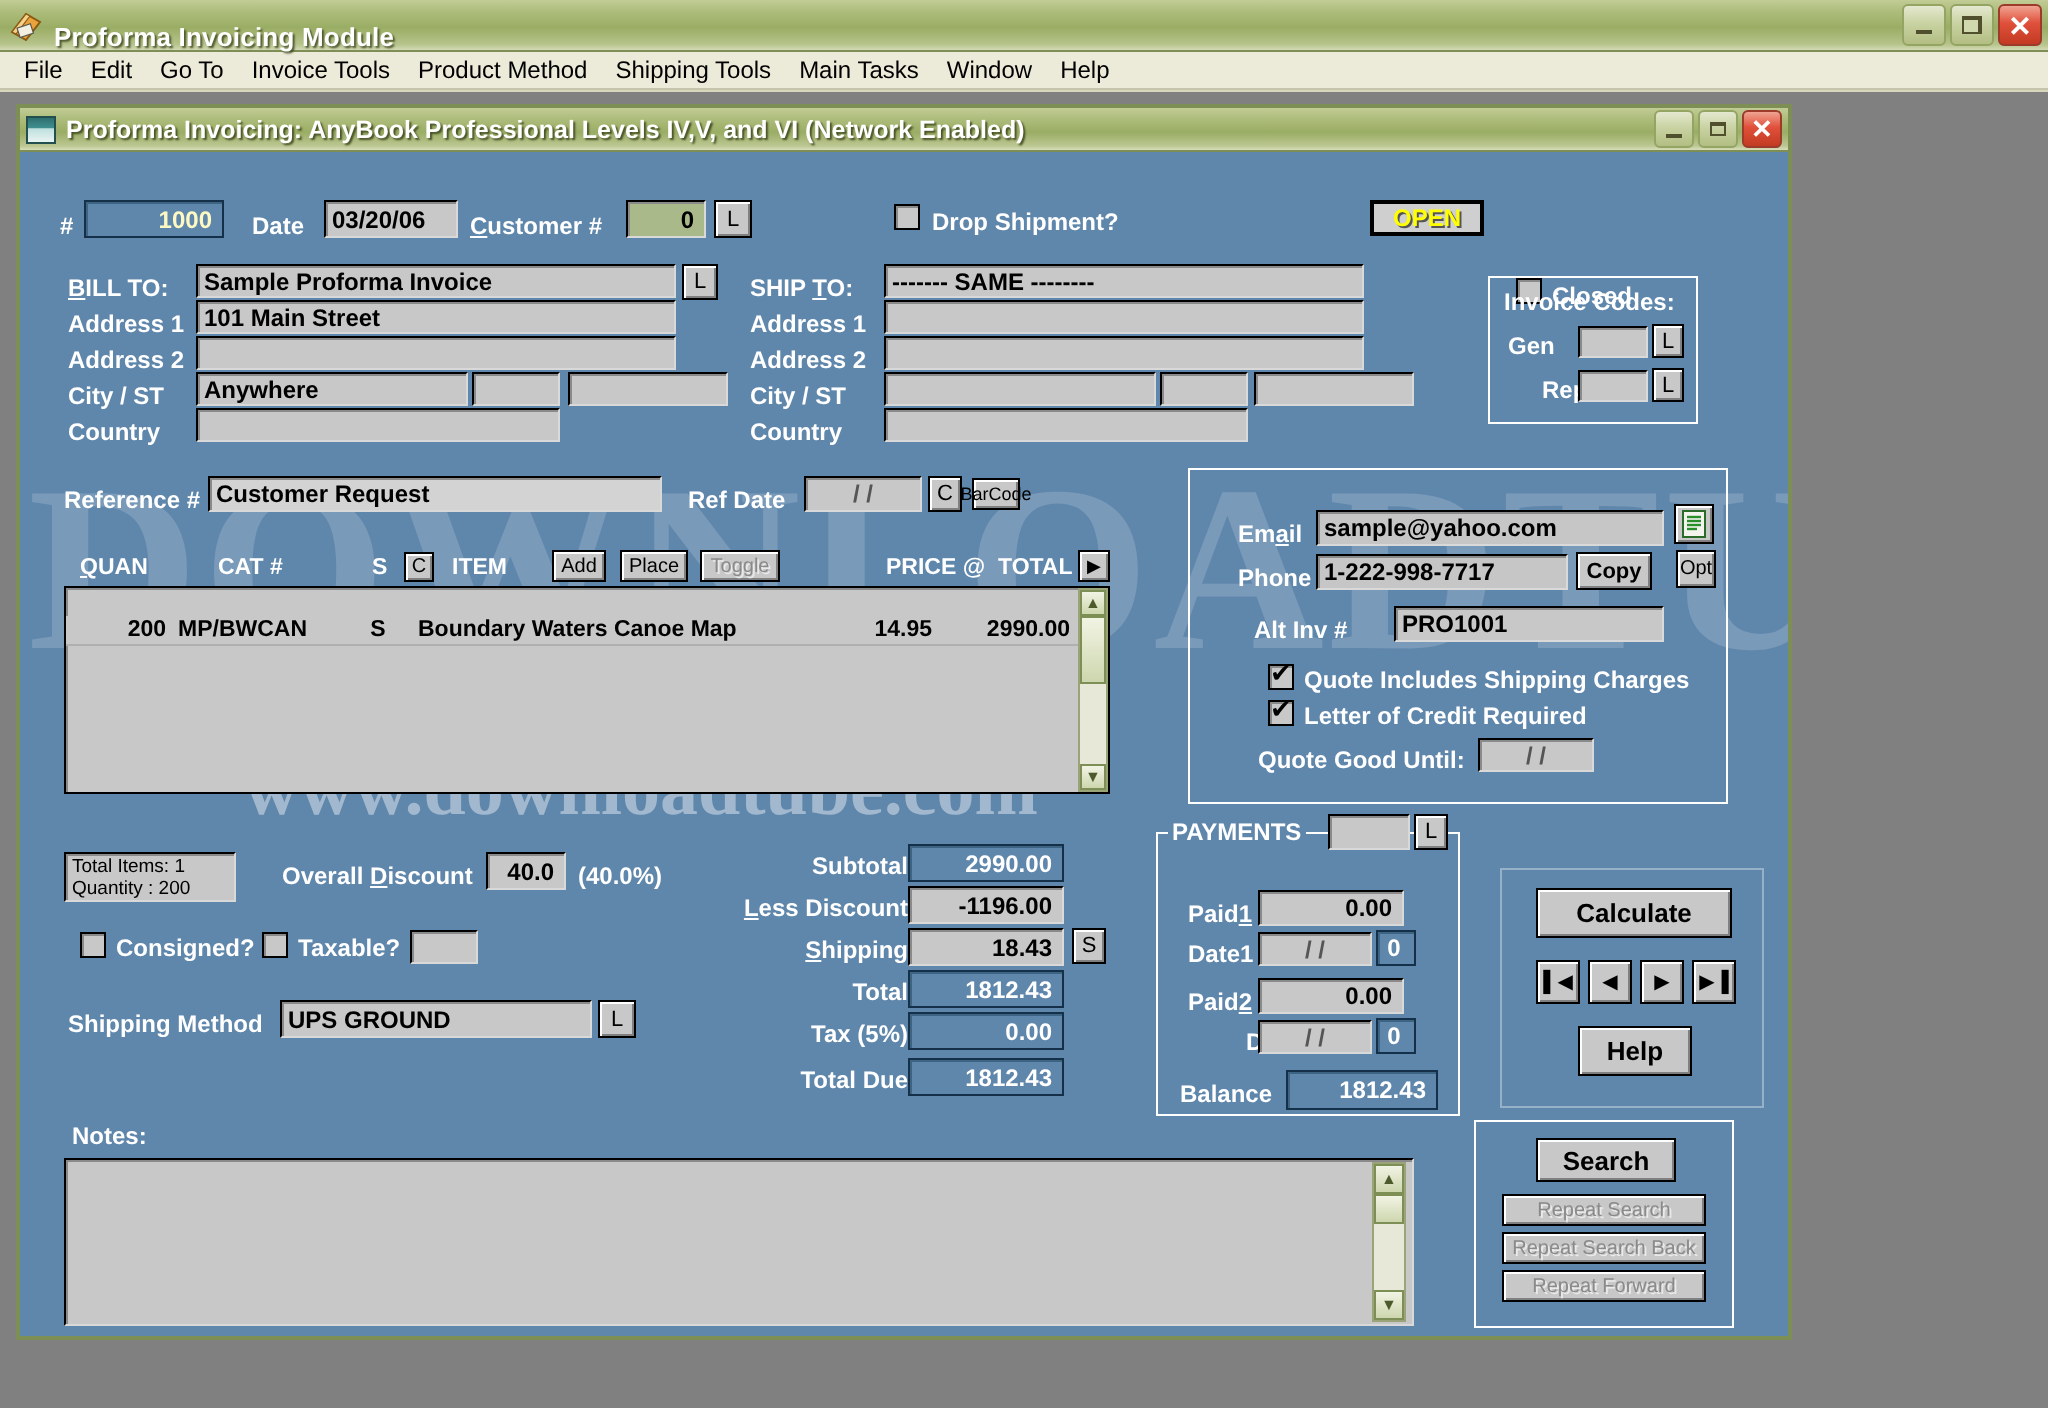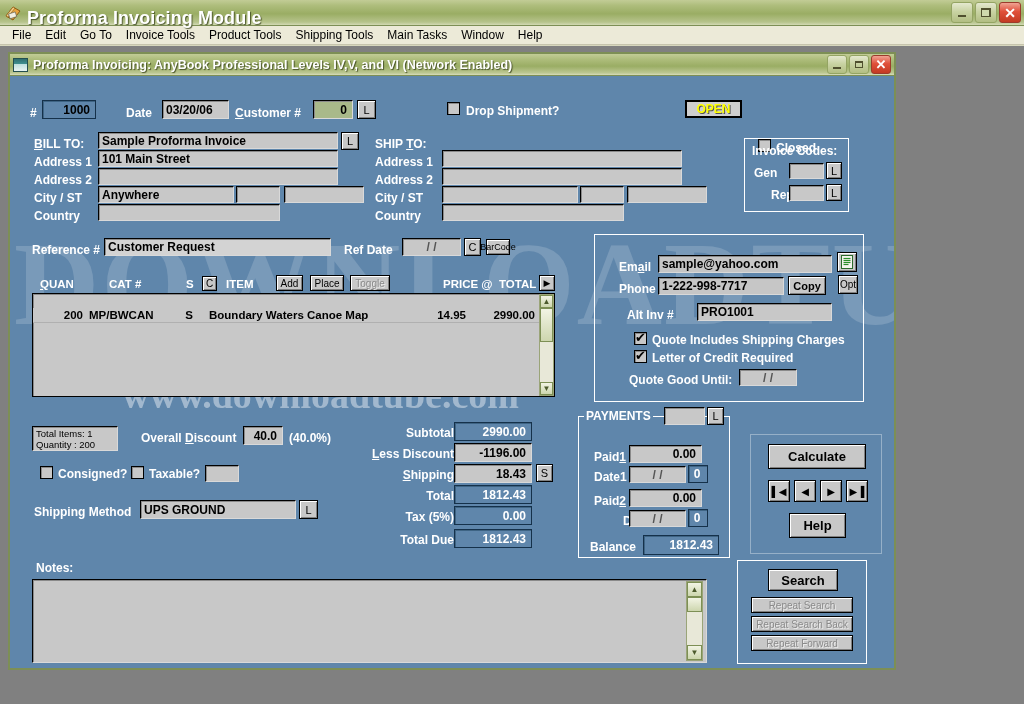--- a/index.html
+++ b/index.html
@@ -21,21 +21,21 @@
     position: relative; height: 26px;
     background: linear-gradient(to bottom,#c2cc96 0%, #aebd7c 22%, #9aad64 55%, #b6c38b 88%, #d2d9b4 100%);
     border-bottom: 1px solid #7d8f55;
     display: flex; align-items: center;
   }
   .xp-title-icon {
     width: 18px; height: 18px; margin-left: 4px; margin-right: 5px;
     position: relative; flex: 0 0 auto;
   }
   .xp-title-text {
-    font-size: 18px; font-weight: bold; color: #ffffff;
+    font-size: 13px; font-weight: bold; color: #ffffff;
     text-shadow: 1px 1px 1px rgba(60,70,30,.85);
     letter-spacing: .1px; white-space: nowrap; margin-top: 12px;
   }
   .xp-btns { position: absolute; right: 3px; top: 2px; display: flex; gap: 2px; }
   .xp-btn {
     width: 22px; height: 21px; border-radius: 3px;
     border: 1px solid #94a463;
     background: linear-gradient(to bottom,#e4e8cf 0%, #c9d3a3 45%, #b2be83 100%);
     position: relative; cursor: default;
   }
@@ -207,21 +207,21 @@
             <span class="g">✕</span>
           </div>
       </div>
     </div>
 
     <div class="menubar">
       <div class="mi">File</div>
       <div class="mi">Edit</div>
       <div class="mi">Go To</div>
       <div class="mi">Invoice Tools</div>
-      <div class="mi">Product Tools</div>
+      <div class="mi">Product Method</div>
       <div class="mi">Shipping Tools</div>
       <div class="mi">Main Tasks</div>
       <div class="mi">Window</div>
       <div class="mi">Help</div>
     </div>
 
     <div class="mdi-client">
 
       <div class="child-win">
 
@@ -244,21 +244,21 @@
               </div>
           </div>
         </div>
 
         <div class="form-body">
 
           <div class="wm-text" style="left:4px; top:150px; font-size:118px; line-height:118px; opacity:.55;">DOWNLOADTUBE</div>
           <div class="wm-small" style="left:112px; top:300px; font-size:38px; line-height:38px;">www.downloadtube.com</div>
 
           <div class="lbl" style="left:20px; top:30px;">#</div>
-          <div class="fld num" style="left:32px; top:24px; width:54px; height:19px; background:#5f86ab; color:#000000; border:1px solid #15314a; box-shadow:inset 1px 1px 0 #3e6484;">1000</div>
+          <div class="fld num" style="left:32px; top:24px; width:70px; height:19px; background:#5f86ab; color:#fef9c3; border:1px solid #15314a; box-shadow:inset 1px 1px 0 #3e6484;">1000</div>
 
           <div class="lbl" style="left:116px; top:30px;">Date</div>
           <div class="fld" style="left:152px; top:24px; width:67px; height:19px;">03/20/06</div>
 
           <div class="lbl" style="left:225px; top:30px;"><u>C</u>ustomer #</div>
           <div class="fld num" style="left:303px; top:24px; width:40px; height:19px; background:#a9b98a;">0</div>
           <div class="btn3d" style="left:347px; top:24px; width:19px; height:19px;">L</div>
 
           <div class="chk" style="left:437px; top:26px;"></div>
           <div class="lbl" style="left:456px; top:28px;">Drop Shipment?</div>
@@ -282,20 +282,21 @@
           <div class="fld" style="left:226px; top:110px; width:44px; height:17px;"></div>
           <div class="fld" style="left:274px; top:110px; width:80px; height:17px;"></div>
           <div class="fld" style="left:88px; top:128px; width:182px; height:17px;"></div>
 
           <div class="lbl" style="left:365px; top:61px;">SHIP <u>T</u>O:</div>
           <div class="lbl" style="left:365px; top:79px;">Address 1</div>
           <div class="lbl" style="left:365px; top:97px;">Address 2</div>
           <div class="lbl" style="left:365px; top:115px;">City / ST</div>
           <div class="lbl" style="left:365px; top:133px;">Country</div>
 
+          <div class="fld" style="left:432px; top:56px; width:240px; height:17px;">------- SAME --------</div>
           <div class="fld" style="left:432px; top:74px; width:240px; height:17px;"></div>
           <div class="fld" style="left:432px; top:92px; width:240px; height:17px;"></div>
           <div class="fld" style="left:432px; top:110px; width:136px; height:17px;"></div>
           <div class="fld" style="left:570px; top:110px; width:44px; height:17px;"></div>
           <div class="fld" style="left:617px; top:110px; width:80px; height:17px;"></div>
           <div class="fld" style="left:432px; top:128px; width:182px; height:17px;"></div>
 
           <div class="groupbox" style="left:734px; top:62px; width:105px; height:74px;"></div>
           <div class="lbl" style="left:742px; top:68px;">Invoice Codes:</div>
           <div class="lbl" style="left:744px; top:90px;">Gen</div>

